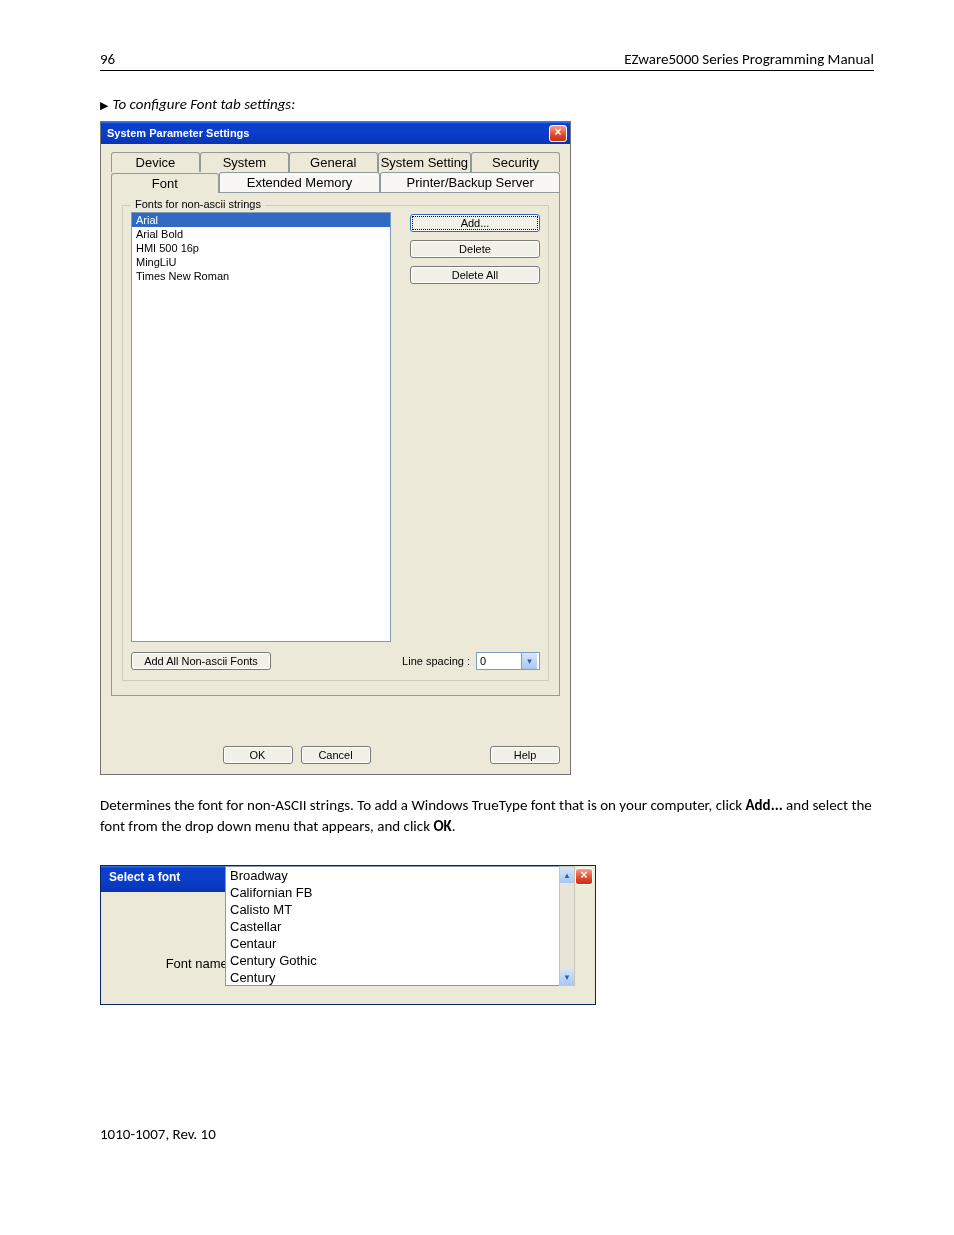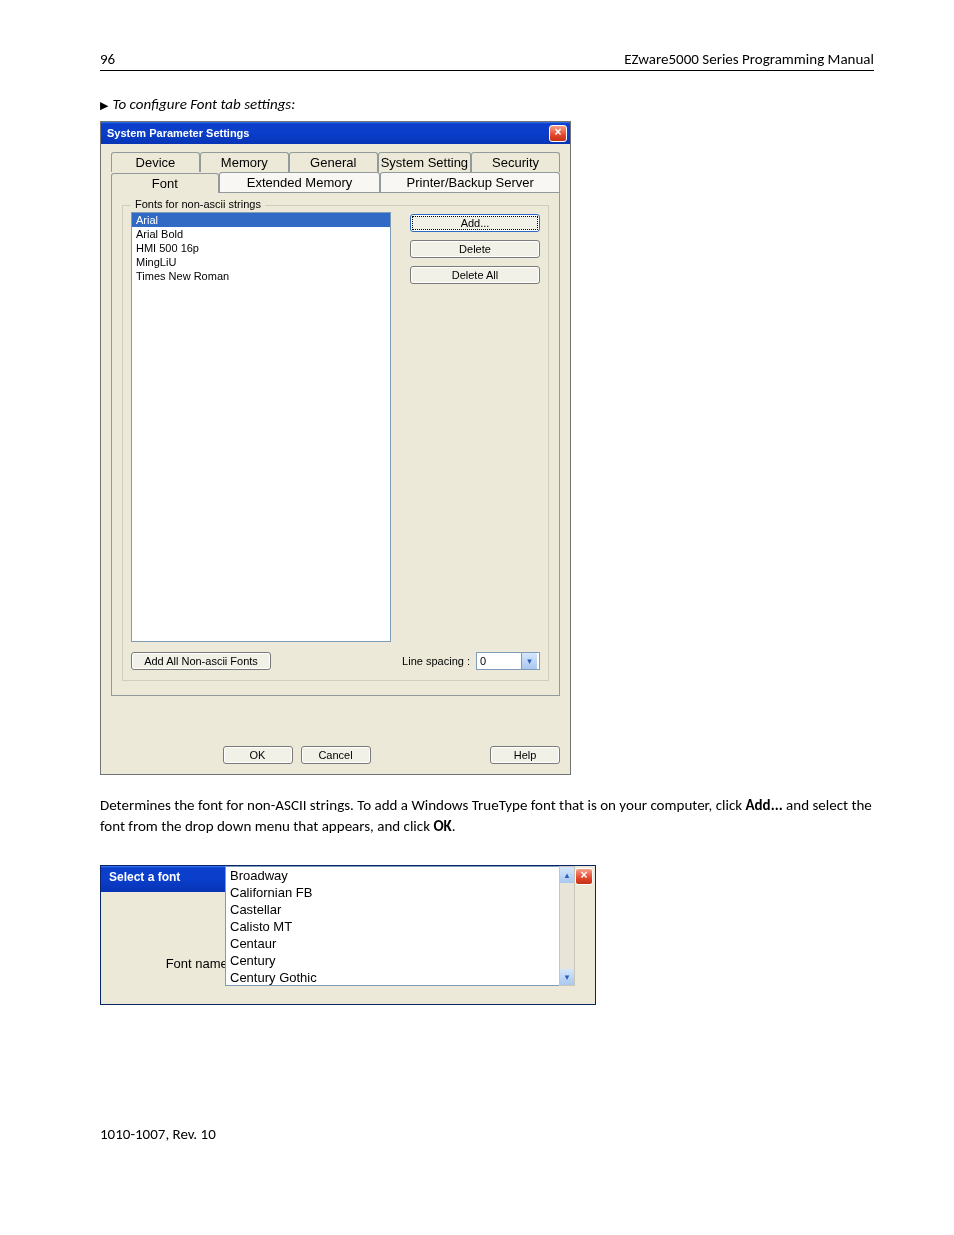--- a/index.html
+++ b/index.html
@@ -275,21 +275,21 @@
 
   <div class="dlg">
     <div class="dlg-titlebar">
       <span>System Parameter Settings</span>
       <div class="close-btn">×</div>
     </div>
     <div class="dlg-body">
       <div class="tabs-wrap">
         <div class="tabs-row back">
           <div class="tab">Device</div>
-          <div class="tab">Memory</div>
+          <div class="tab">System</div>
           <div class="tab">General</div>
           <div class="tab">System Setting</div>
           <div class="tab">Security</div>
         </div>
         <div class="tabs-row front" style="grid-template-columns:1.2fr 1.8fr 2fr;">
           <div class="tab active">Font</div>
           <div class="tab">Extended Memory</div>
           <div class="tab">Printer/Backup Server</div>
         </div>
         <div class="tab-panel">
@@ -342,25 +342,25 @@
     <div class="dlg2-body" style="height:138px;">
       <div class="dlg2-left">
         <div class="dlg2-title">Select a font</div>
         <div class="dlg2-label-area">
           <span>Font name :</span>
         </div>
       </div>
       <div class="dlg2-list">
         <div class="dlg2-list-item">Broadway</div>
         <div class="dlg2-list-item">Californian FB</div>
+        <div class="dlg2-list-item">Calisto MT</div>
         <div class="dlg2-list-item">Castellar</div>
-        <div class="dlg2-list-item">Calisto MT</div>
         <div class="dlg2-list-item">Centaur</div>
+        <div class="dlg2-list-item">Century Gothic</div>
         <div class="dlg2-list-item">Century</div>
-        <div class="dlg2-list-item">Century Gothic</div>
       </div>
       <div class="dlg2-scroll">
         <div class="sbtn">▴</div>
         <div class="sbtn">▾</div>
       </div>
     </div>
   </div>
 
   <div class="footer-text">1010-1007, Rev. 10</div>
 

